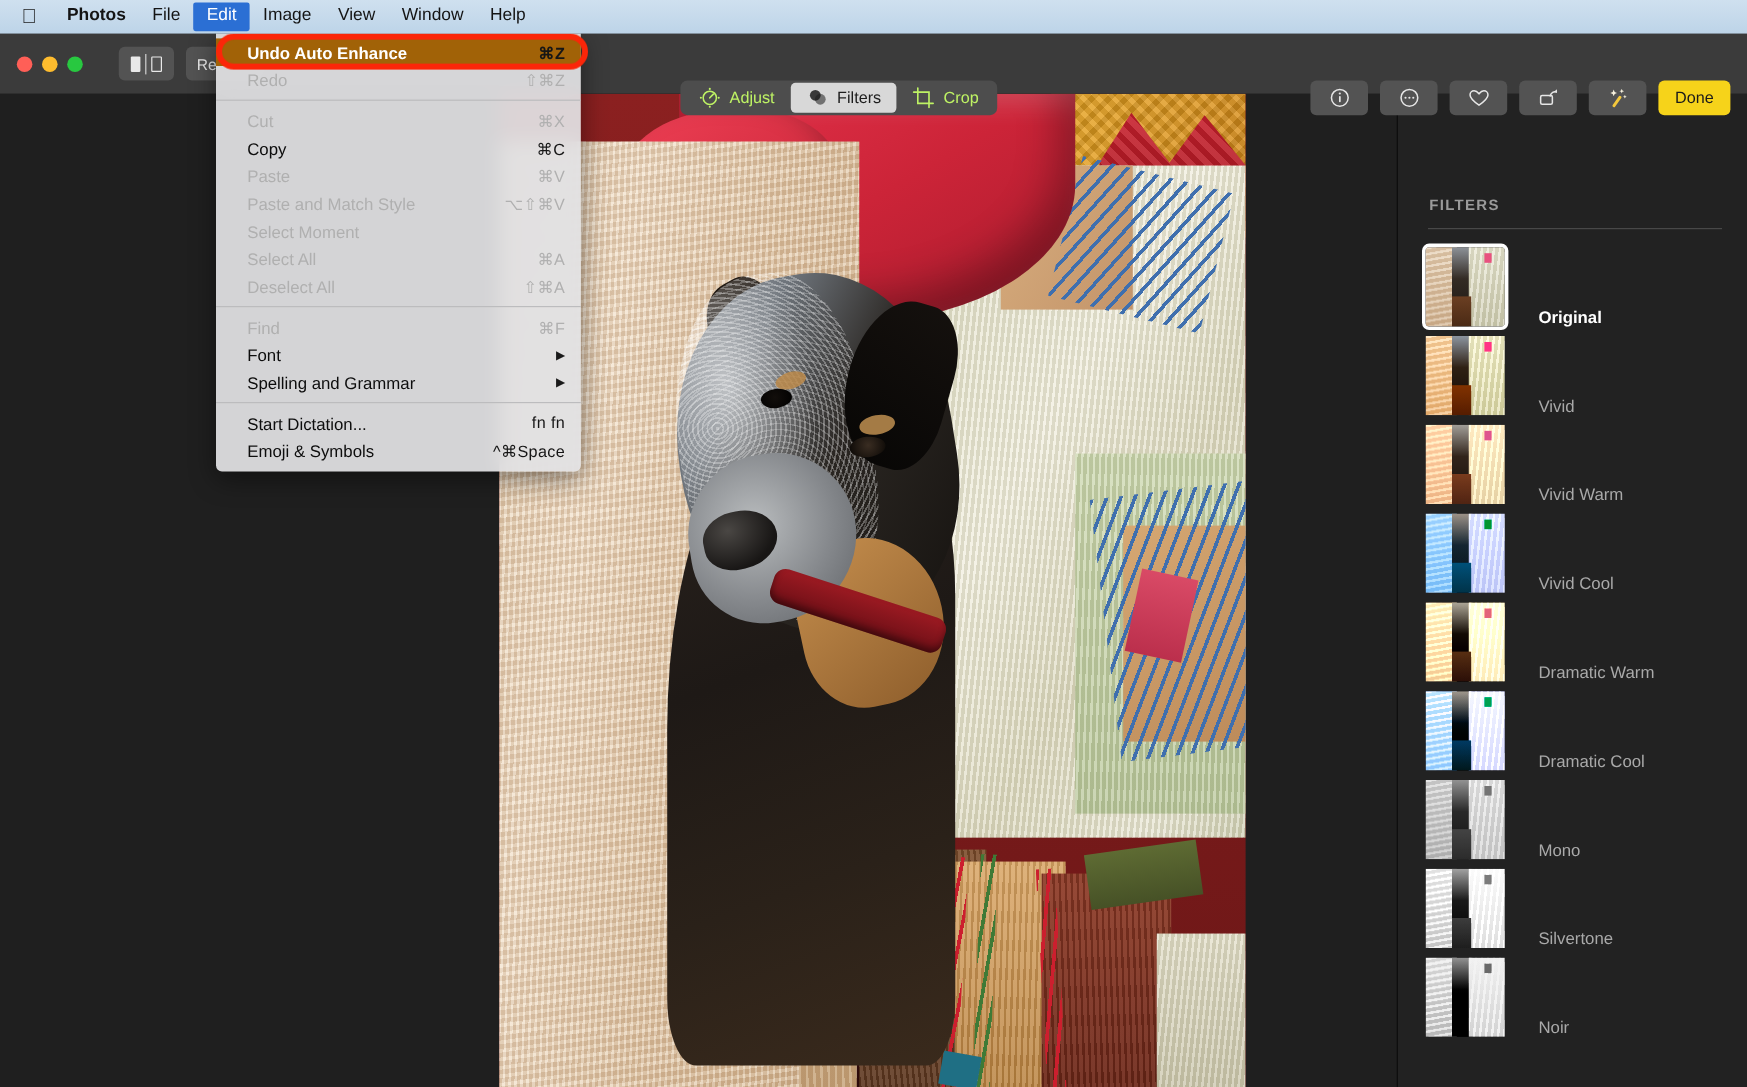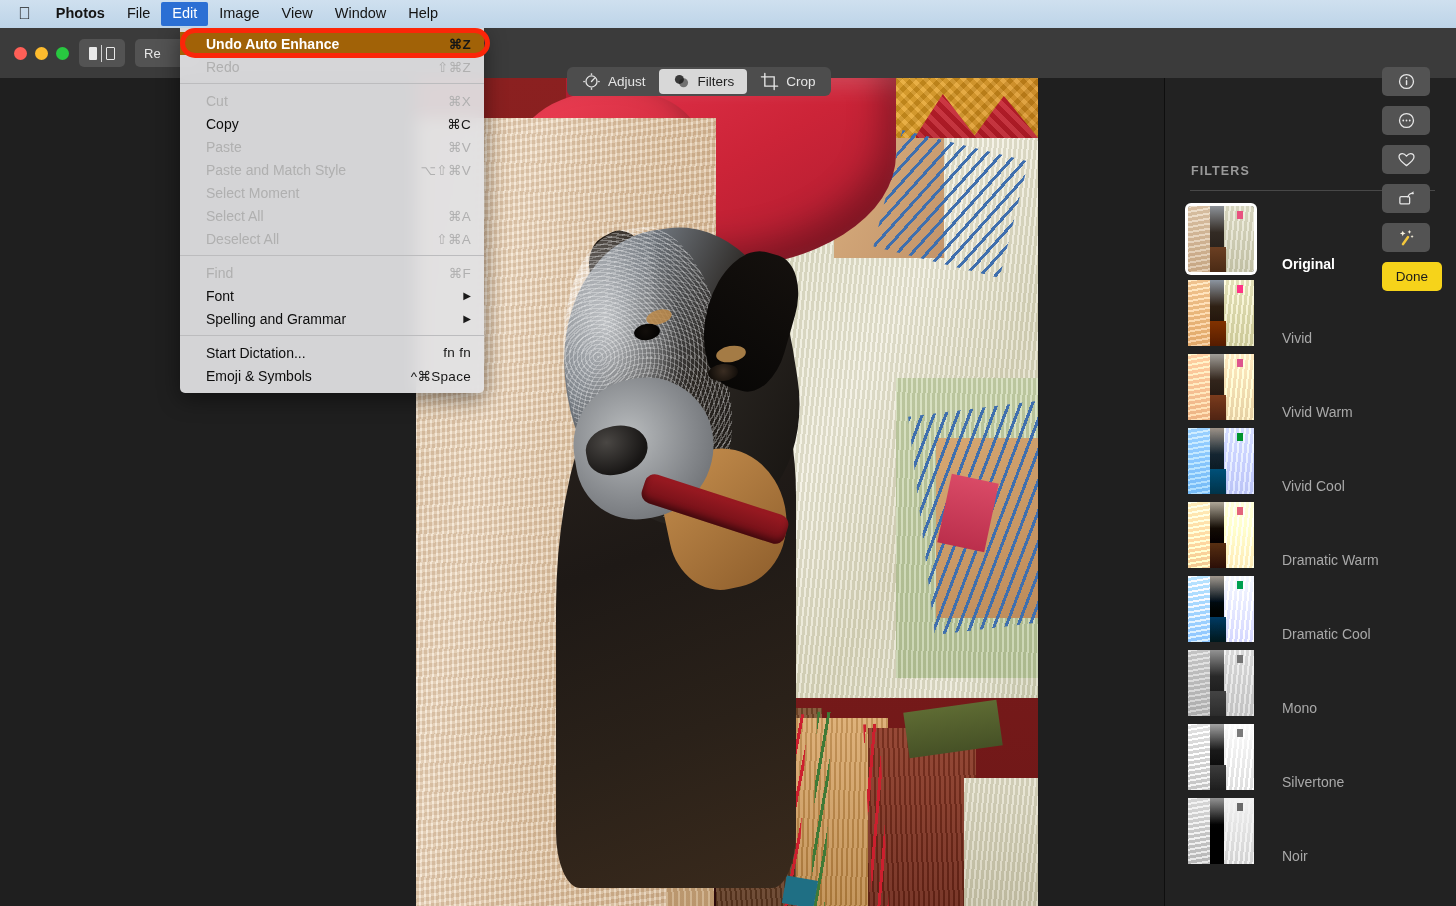--- a/index.html
+++ b/index.html
@@ -38,41 +38,41 @@
   }
   .lights { display: flex; gap: 8px; padding-left: 14px; }
   .light { width: 13px; height: 13px; border-radius: 50%; }
   .l-red { background: #ff5f57; } .l-yel { background: #febc2e; } .l-grn { background: #28c840; }
 
   .tb-btn {
     height: 28px; background: #535353; border-radius: 5px;
     display: flex; align-items: center; justify-content: center;
     color: #e8e8e8; font-size: 13px; padding: 0 10px;
   }
-  .tb-left { display: flex; align-items: center; gap: 10px; margin-left: 10px; }
+  .tb-left { display: flex; align-items: center; gap: 10px; margin-left: 30px; }
   .splitbtn { width: 46px; gap: 4px; }
   .sq-fill { width: 13px; height: 13px; background: #e9e9e9; border-radius: 1px; }
   .sq-div { width: 1px; height: 17px; background: #d2d2d2; }
   .sq-out { width: 13px; height: 13px; border: 1.6px solid #e9e9e9; border-radius: 1px; }
   .revert { width: 64px; overflow: hidden; justify-content: flex-start; padding-left: 9px; }
 
   .tb-center {
     position: absolute; left: 567px; top: 39px;
     height: 29px; background: #4d4d4d; border-radius: 6px;
     display: flex; align-items: stretch; padding: 2px;
   }
   .seg {
     display: flex; align-items: center; gap: 7px;
-    padding: 0 13px; border-radius: 4px; color: #e5e5e5; font-size: 13.5px;
+    padding: 0 13px; border-radius: 4px; color: #bef264; font-size: 13.5px;
   }
   .seg.sel { background: #d8d8d8; color: #1d1d1d; }
 
   .tb-right {
     position: absolute; right: 14px; top: 39px;
-    display: flex; gap: 10px; flex-direction: column;
+    display: flex; gap: 10px;
   }
   .icon-btn { width: 48px; height: 29px; }
   .done-btn {
     width: 60px; height: 29px; background: #f6d31a; color: #1b1b1b;
     font-size: 13.5px; font-weight: 500; border-radius: 5px;
     display: flex; align-items: center; justify-content: center;
   }
 
   
   .stage {

